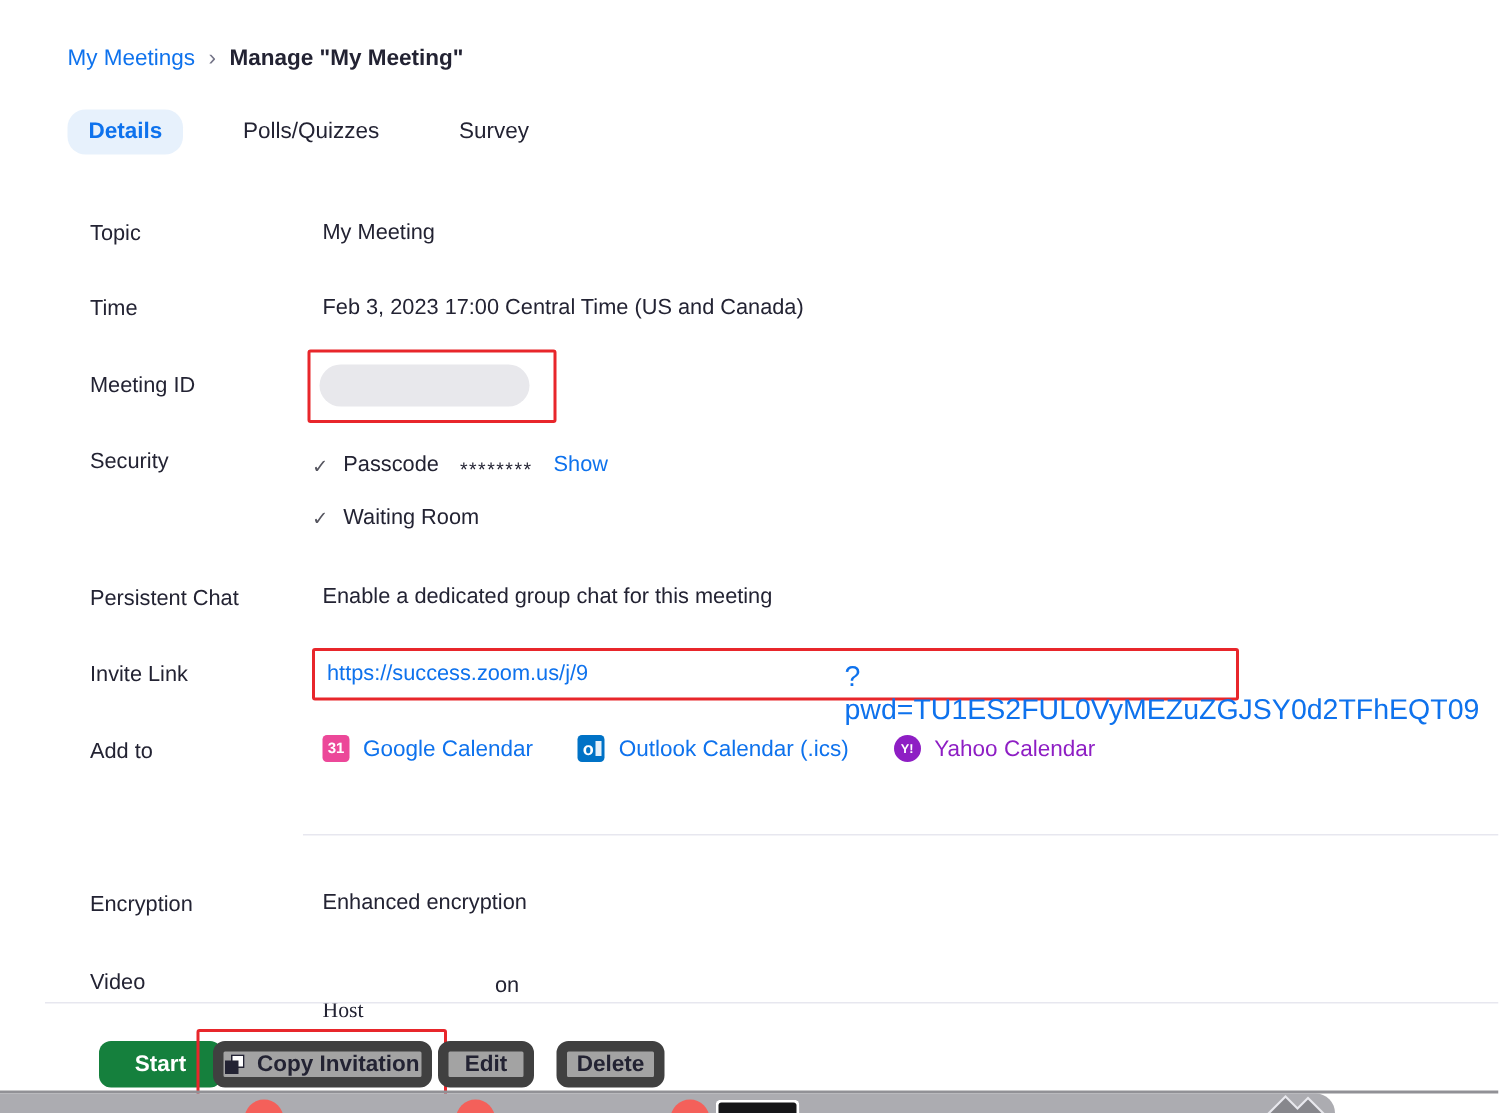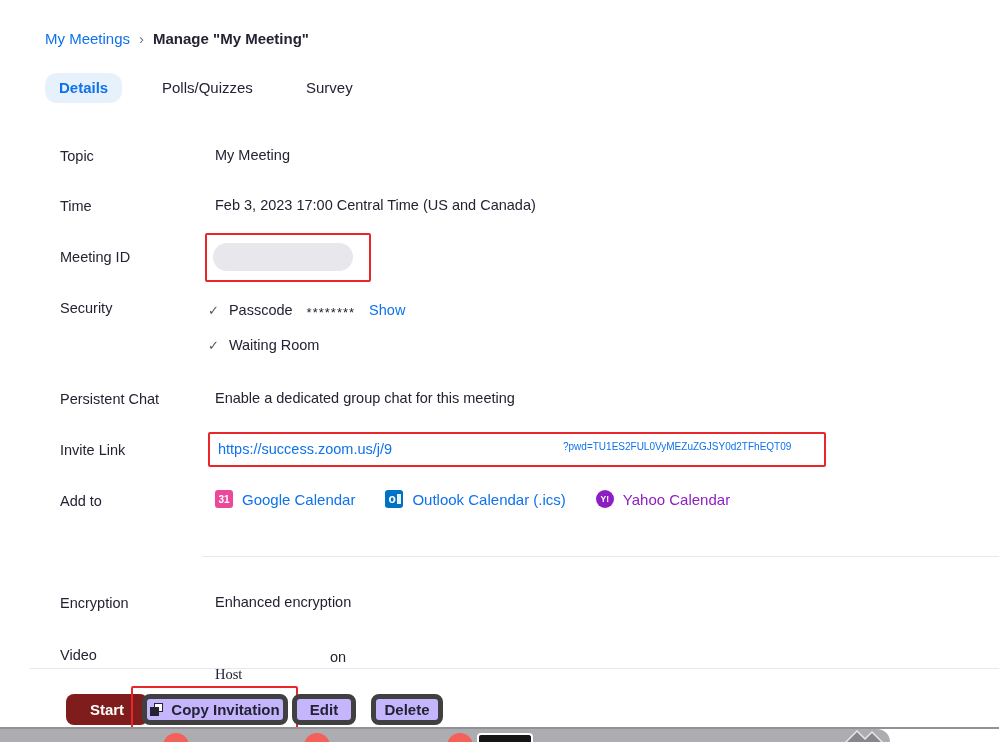--- a/index.html
+++ b/index.html
@@ -23,36 +23,36 @@
   .redbox { position:absolute; border:2px solid #e8262b; border-radius:2px; }
   .id-pill { position:absolute; left:213px; top:243px; width:140px; height:28px; background:#e8e8ec; border-radius:14px; }
 
   .sec-row { position:absolute; left:208px; display:flex; align-items:center; font-size:14.5px; }
   .check { color:#55555f; font-size:13px; margin-right:10px; }
   .mask { letter-spacing:1px; margin-left:14px; font-size:13px; position:relative; top:2px; }
   .show-link { color:#0e72ed; margin-left:14px; cursor:pointer; font-size:14.5px; }
 
   .invite-box { left:208px; top:432px; width:618px; height:35px; }
   .invite-part1 { position:absolute; left:8px; top:7px; font-size:14.5px; color:#0e72ed; cursor:pointer; }
-  .invite-part2 { position:absolute; left:353px; top:7px; font-size:10px; color:#0e72ed; cursor:pointer; }
+  .invite-part2 { position:absolute; left:353px; top:7px; font-size:19px; color:#0e72ed; cursor:pointer; }
 
   .addto-row { position:absolute; left:215px; top:490px; display:flex; align-items:center; gap:30px; }
   .cal-item { display:flex; align-items:center; gap:9px; font-size:15px; cursor:pointer; }
   .cal-item.google, .cal-item.outlook { color:#0e72ed; }
   .cal-item.yahoo { color:#8e1ec4; }
   .gcal-icon { width:18px; height:18px; background:#ec4899; border-radius:3px; color:#fff; font-size:10px; font-weight:700; display:flex; align-items:center; justify-content:center; }
   .ocal-icon { width:18px; height:18px; background:#0072c6; border-radius:3px; color:#fff; font-size:12px; font-weight:700; display:flex; align-items:center; justify-content:flex-start; padding-left:3px; position:relative; }
   .ocal-icon::after { content:""; position:absolute; right:2px; top:4px; width:4px; height:10px; background:#ffffff; opacity:.9; }
   .ycal-icon { width:18px; height:18px; background:#8e1ec4; border-radius:50%; color:#fff; font-size:8.5px; font-weight:700; display:flex; align-items:center; justify-content:center; }
 
   .divider { position:absolute; height:1px; background:#e7e7ef; }
 
   
-  .btn { position:absolute; top:694px; height:31px; border-radius:8px; font-size:15px; font-weight:600; display:flex; align-items:center; justify-content:center; cursor:pointer; background:#c4b5fd; border:5px solid #404040; color:#232333; }
-  .btn-start { left:66px; width:82px; background:#7f1d1d; border:none; color:#fff; }
+  .btn { position:absolute; top:694px; height:31px; border-radius:8px; font-size:15px; font-weight:600; display:flex; align-items:center; justify-content:center; cursor:pointer; background:#a3a3a3; border:7px solid #404040; color:#232333; }
+  .btn-start { left:66px; width:82px; background:#15803d; border:none; color:#fff; }
   .btn-copy { left:142px; width:146px; gap:8px; }
   .btn-edit { left:292px; width:64px; }
   .btn-delete { left:371px; width:72px; }
   .copy-icon { position:relative; width:13px; height:13px; flex:0 0 13px; }
   .copy-back { position:absolute; top:0; right:0; width:9px; height:9px; border:1.5px solid #232333; background:#fff; }
   .copy-front { position:absolute; bottom:0; left:0; width:9px; height:9px; background:#232333; }
 
   
   .strip-line { position:absolute; left:0; top:727px; width:999px; height:2px; background:#919196; }
   .dock-bar { position:absolute; left:0; top:729px; width:890px; height:13px; background:#acacb1; border-radius:0 16px 0 0; }

